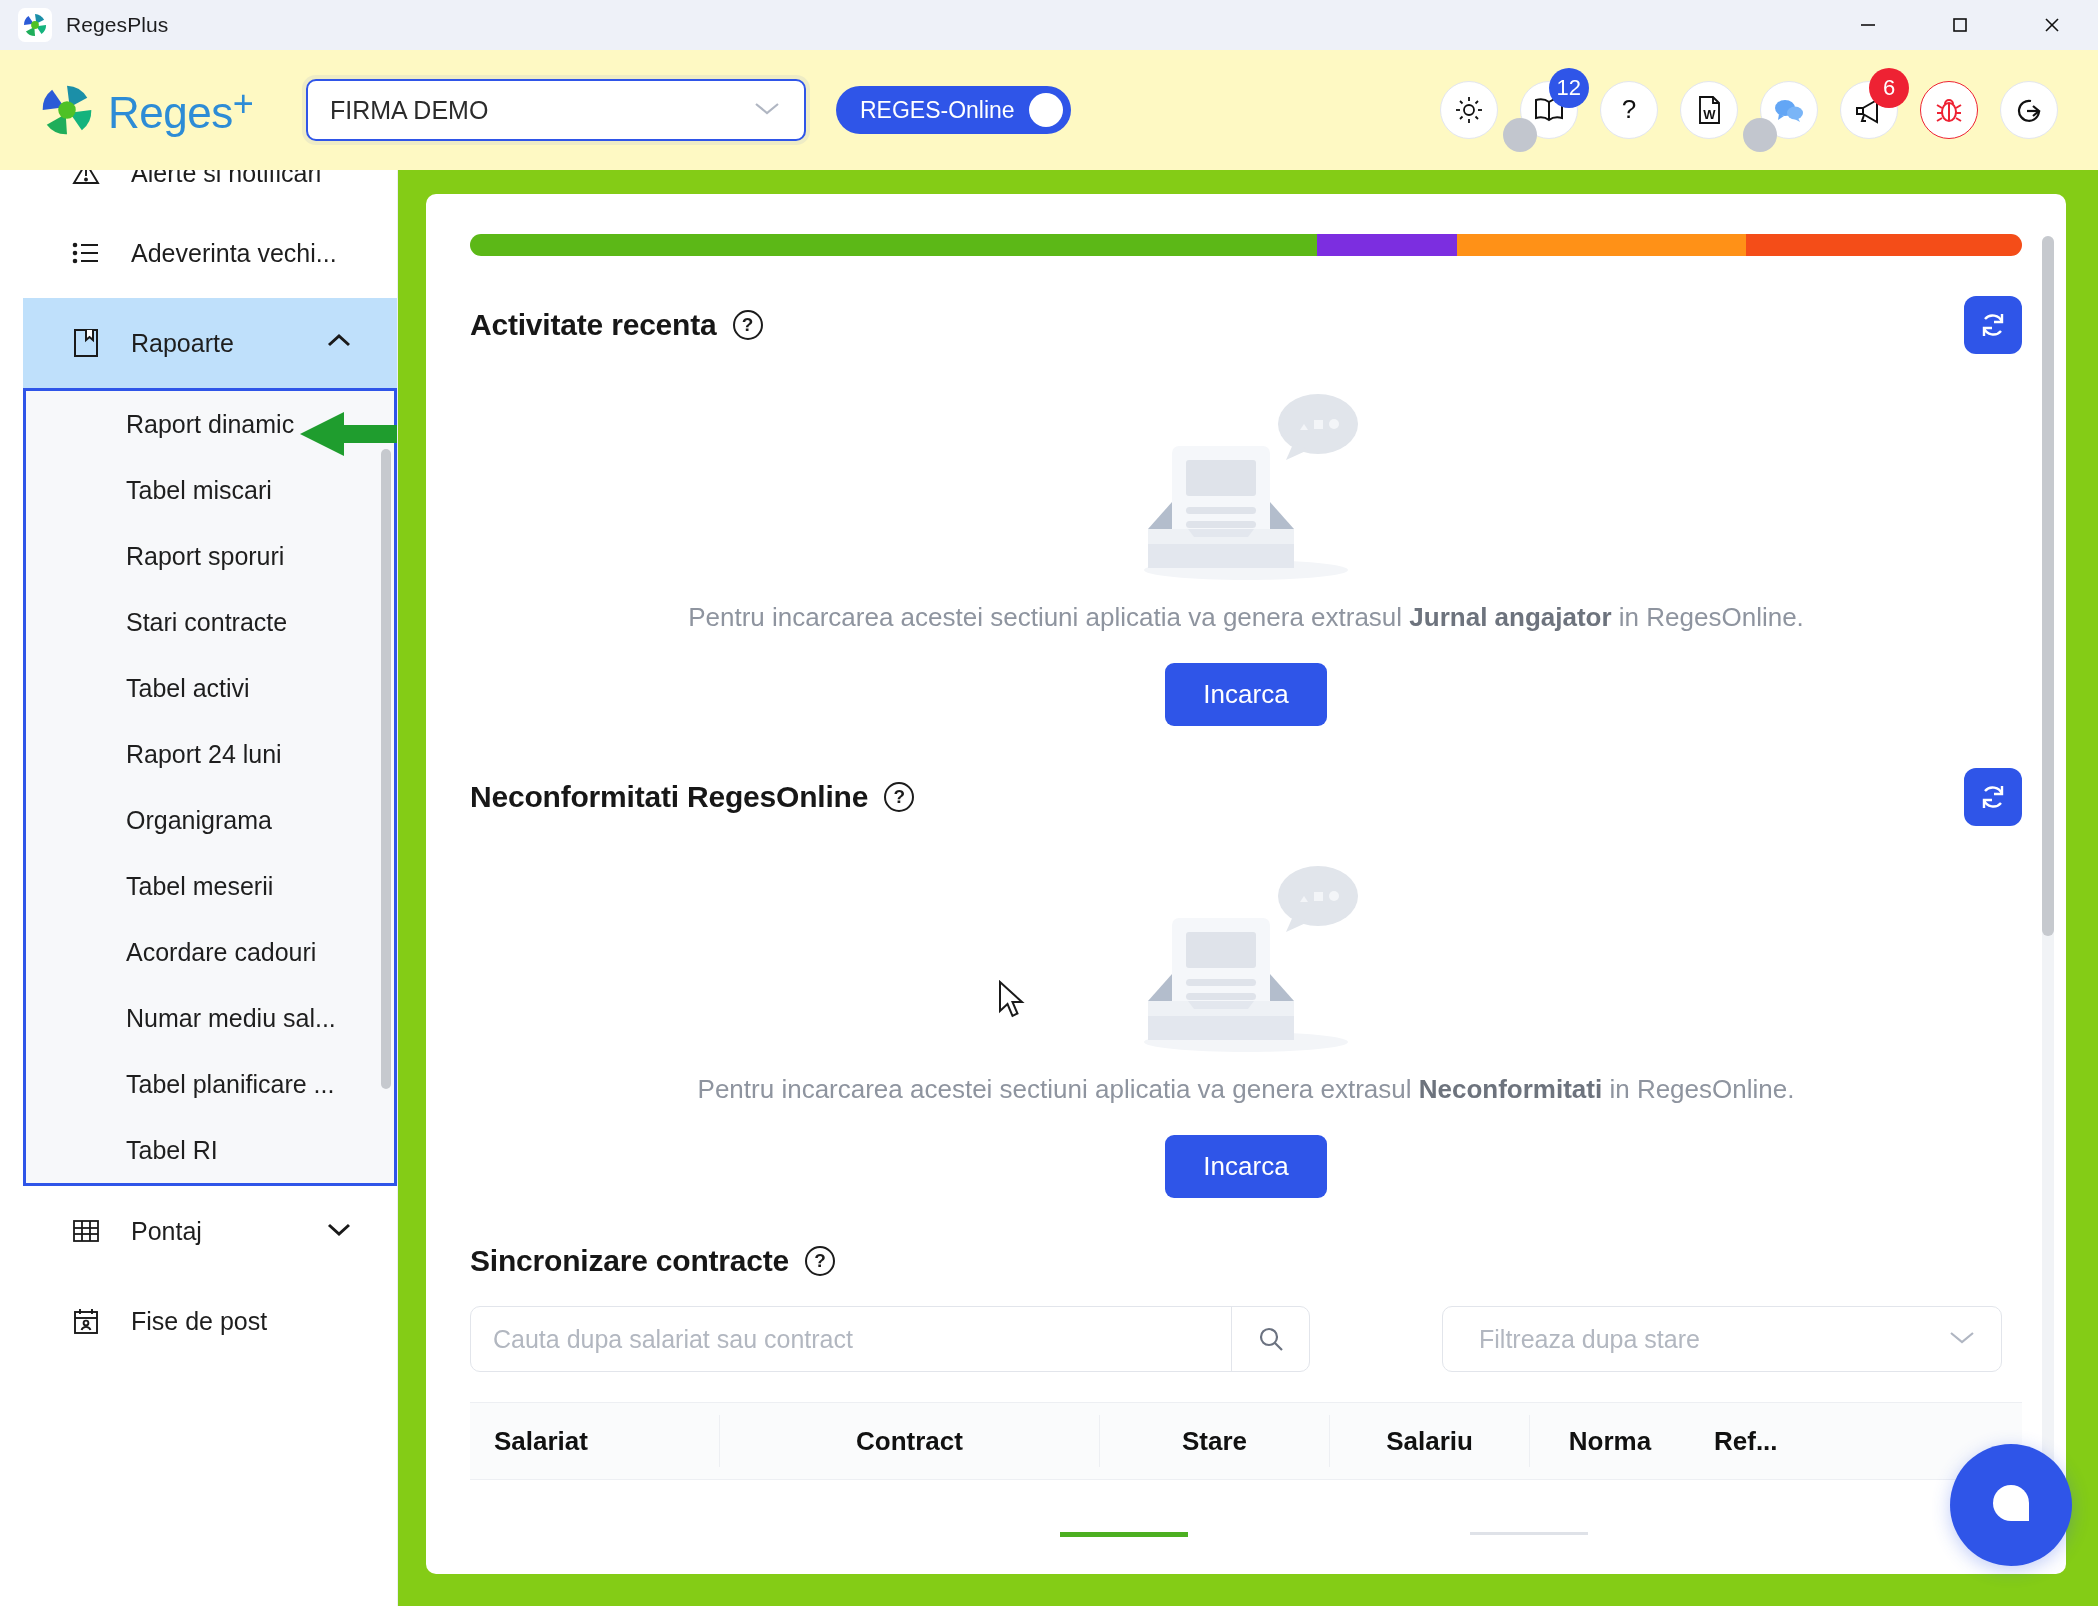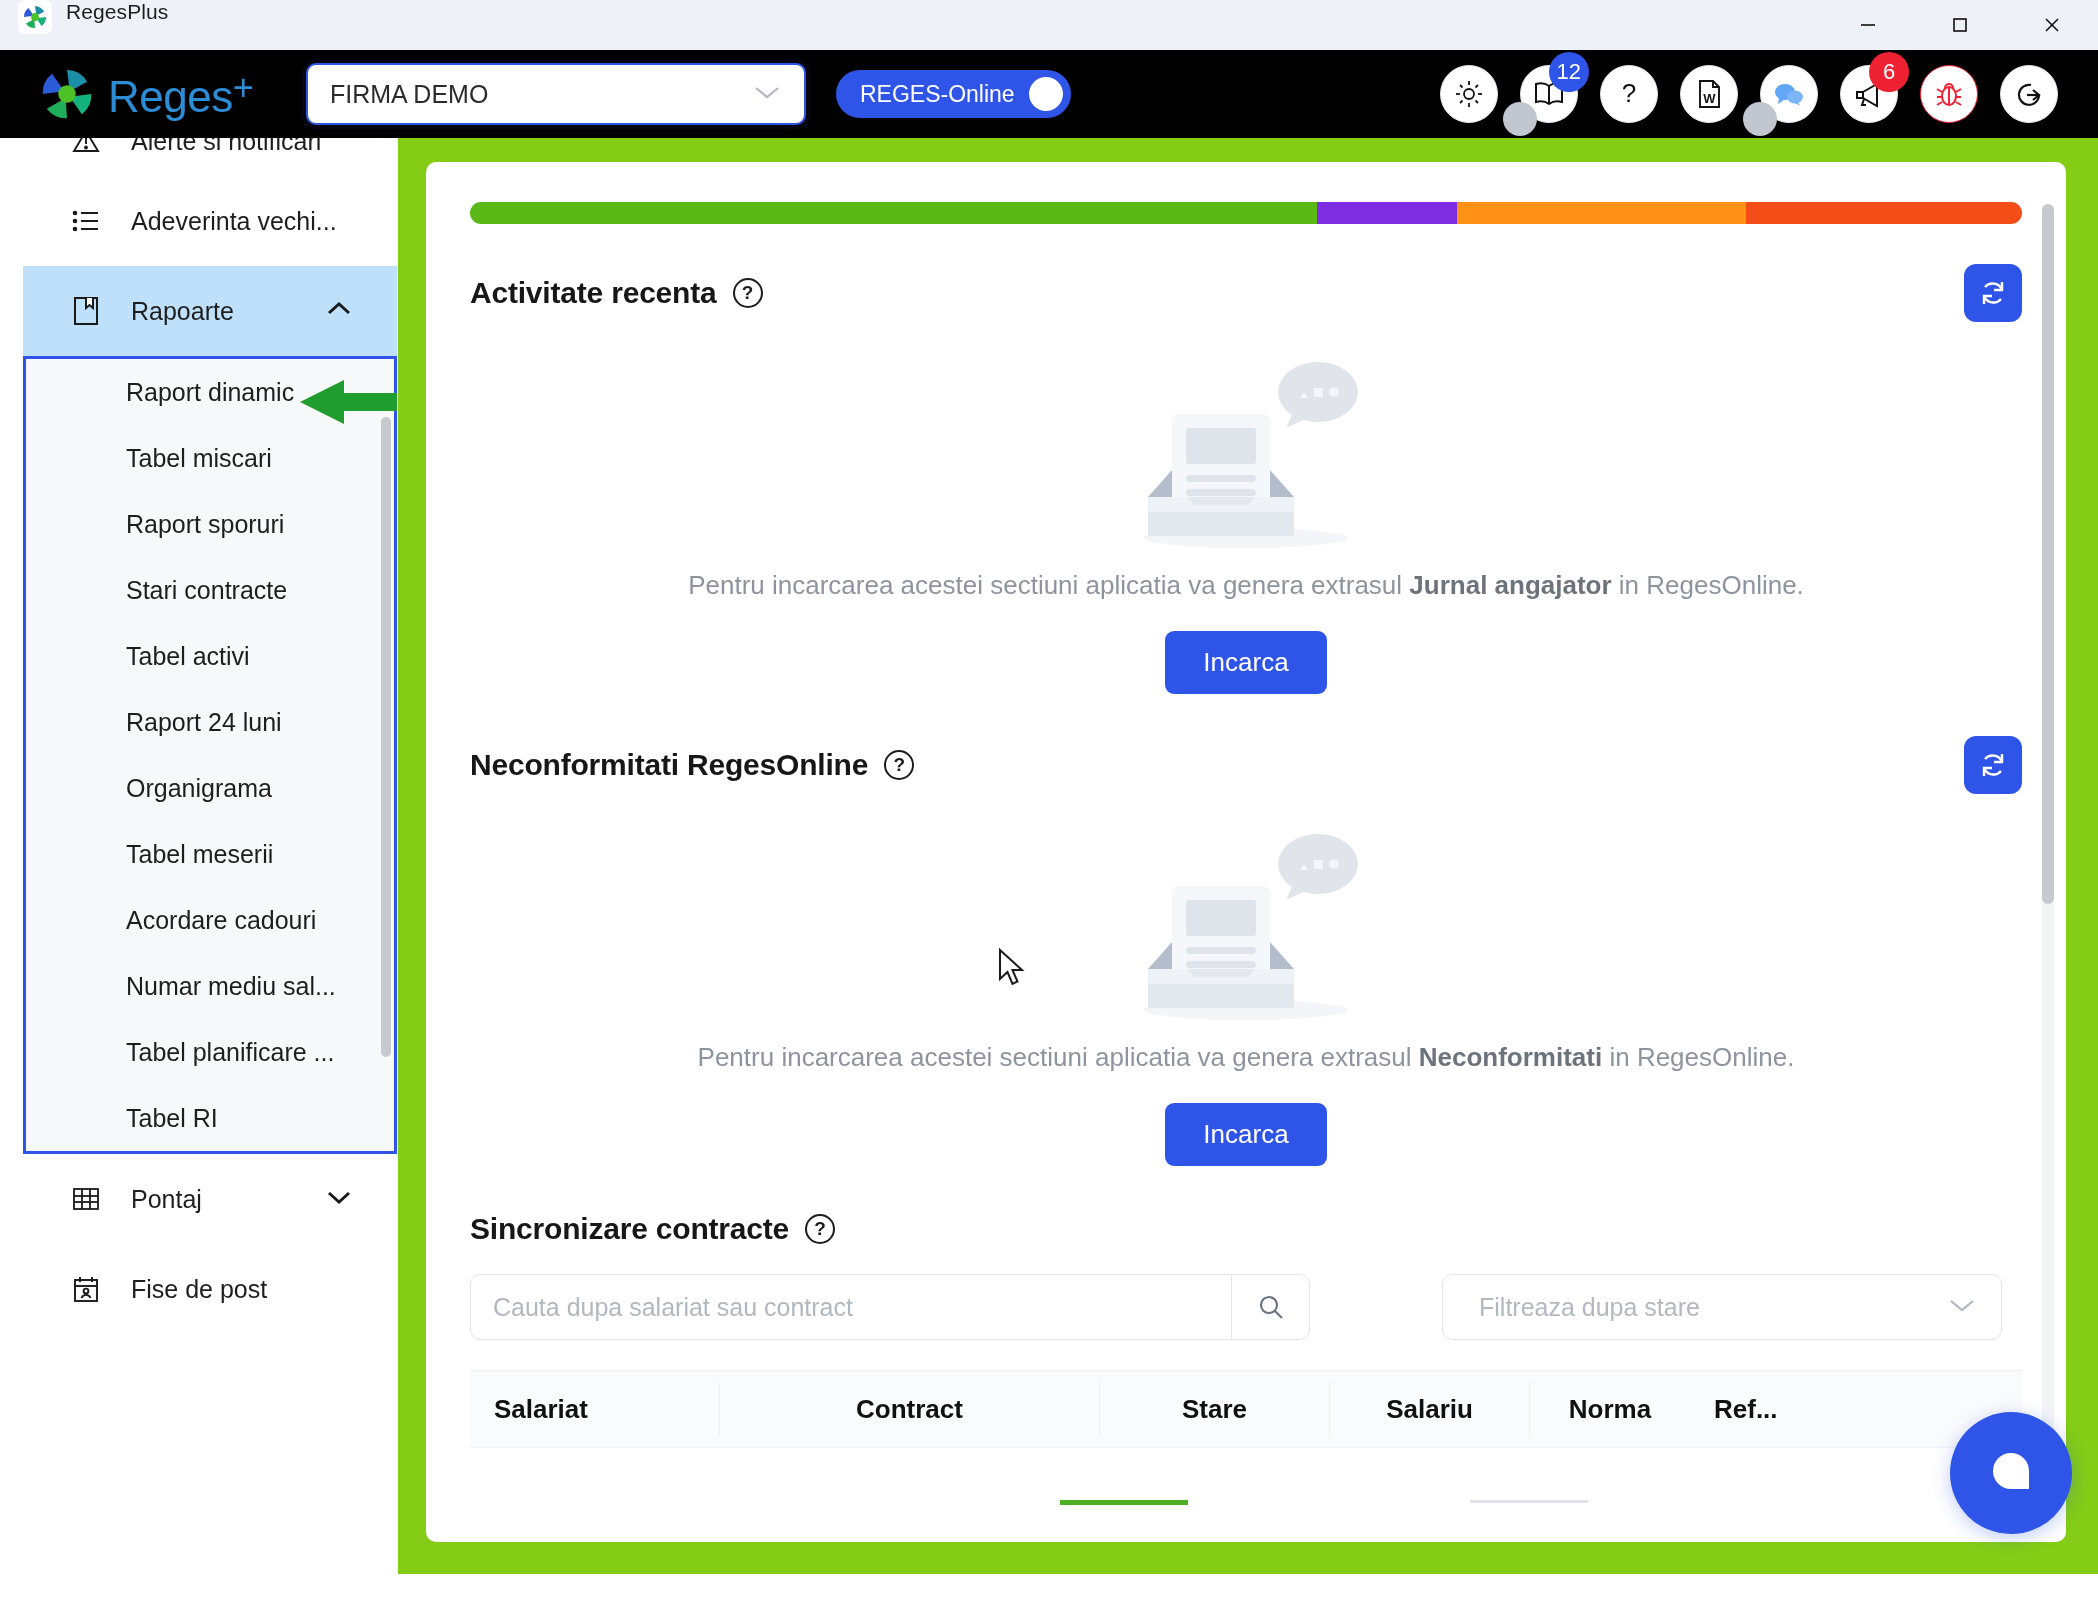--- a/index.html
+++ b/index.html
@@ -8,41 +8,42 @@
     font-family: "Liberation Sans", sans-serif;
     background: #ffffff;
     overflow: hidden;
   }
 
   
   .titlebar {
     height: 50px;
     background: #eef1f8;
     display: flex;
+    align-items: center;
     position: relative;
   }
   .tb-appicon {
     width: 34px; height: 34px;
     margin-left: 18px; margin-right: 14px;
     background: #ffffff;
     border-radius: 7px;
     display: flex; align-items: center; justify-content: center;
   }
   .tb-title { font-size: 21px; color: #1d1d1f; letter-spacing: .1px; }
   .tb-controls { position: absolute; right: 0; top: 0; height: 50px; display: flex; }
   .tb-btn {
     width: 92px; height: 50px;
     display: flex; align-items: center; justify-content: center;
     color: #111; font-size: 22px;
   }
 
   
   .header {
-    height: 88px;
-    background: #000000;
+    height: 120px;
+    background: #fef9c3;
     display: flex;
     align-items: center;
     position: relative;
     z-index: 30;
   }
   .brand {
     width: 300px;
     display: flex; align-items: center; gap: 14px;
     padding-left: 40px;
   }

